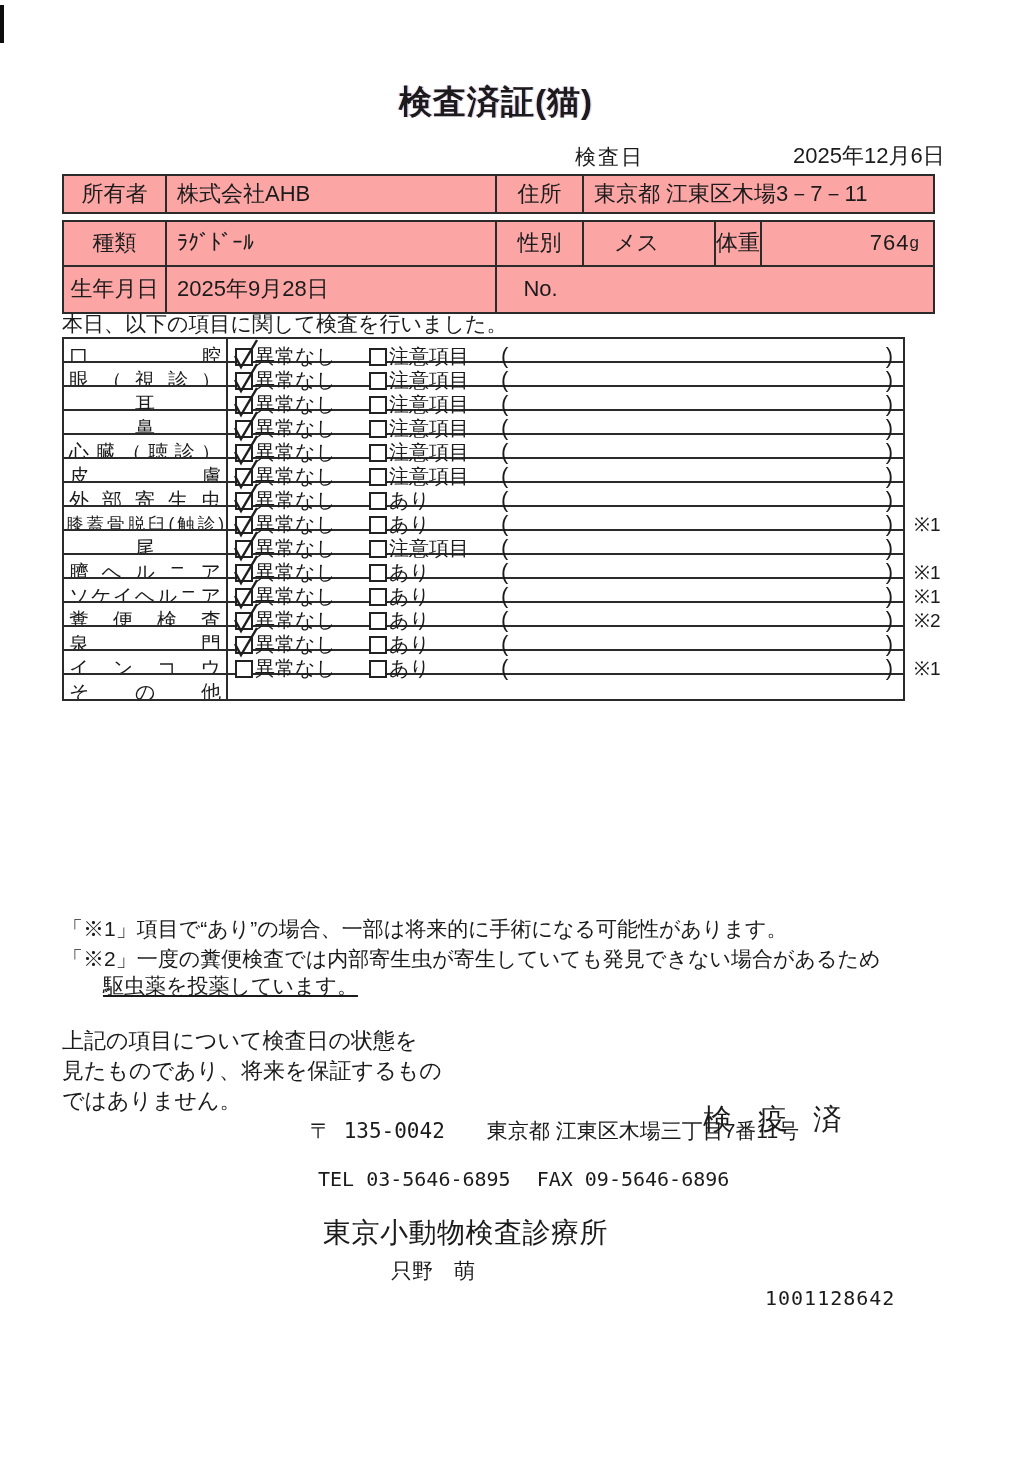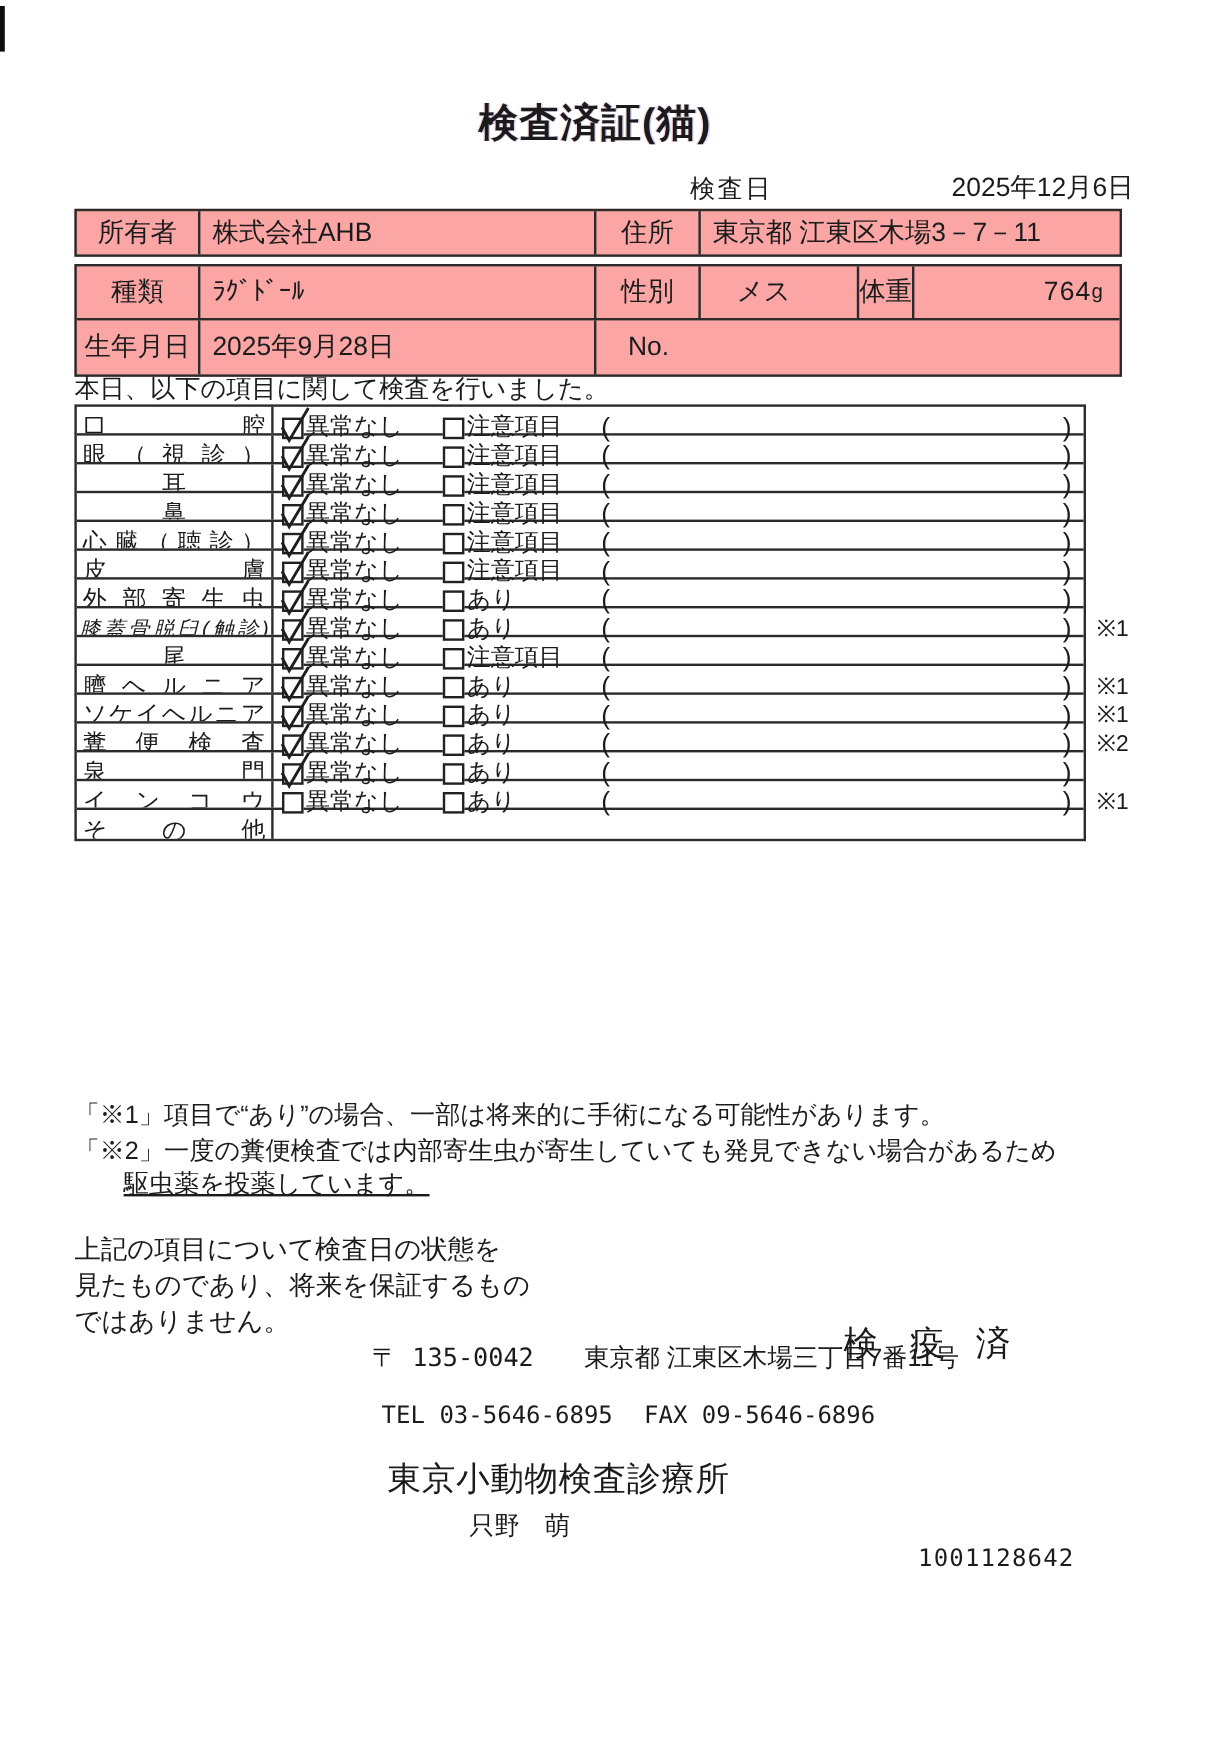--- a/index.html
+++ b/index.html
@@ -46,21 +46,21 @@
   .intro{left:62px;top:310px;font-size:21px;}
 
   
   .checklist{left:62px;top:337px;width:843px;border:2px solid #2b2b2b;box-sizing:border-box;background:#fff;}
   .cl-row{position:relative;display:flex;height:24px;box-sizing:border-box;border-bottom:2px solid #2b2b2b;}
   .cl-row:last-child{border-bottom:none;}
   .cl-label{width:164px;box-sizing:border-box;border-right:2px solid #2b2b2b;
     padding:0 5px;font-size:20px;line-height:34px;
     text-align:justify;text-align-last:justify;text-justify:inter-character;overflow:hidden;white-space:nowrap;}
   .cl-label[data-align="center"]{text-align:center;text-align-last:center;}
-  .cl-label[data-align="fill"]{font-size:17.5px;padding:0 2px;letter-spacing:0;font-style:italic;}
+  .cl-label[data-align="fill"]{font-size:17.5px;padding:0 2px;letter-spacing:0;}
   .cl-content{position:relative;flex:1;font-size:20px;line-height:34px;text-align:center;}
   .cbox{position:absolute;width:14px;height:14px;border:2px solid #222;top:9px;background:#fff;}
   .b1{left:7px;}
   .b2{left:141px;}
   .ok{position:absolute;left:27px;}
   .opt{position:absolute;left:161px;}
   .po{position:absolute;left:273px;font-size:22px;}
   .pc{position:absolute;right:10px;font-size:22px;}
   .check{position:absolute;left:2px;top:-2px;}
   .note{position:absolute;left:100%;margin-left:11px;top:0;font-size:19px;line-height:36px;white-space:nowrap;}

